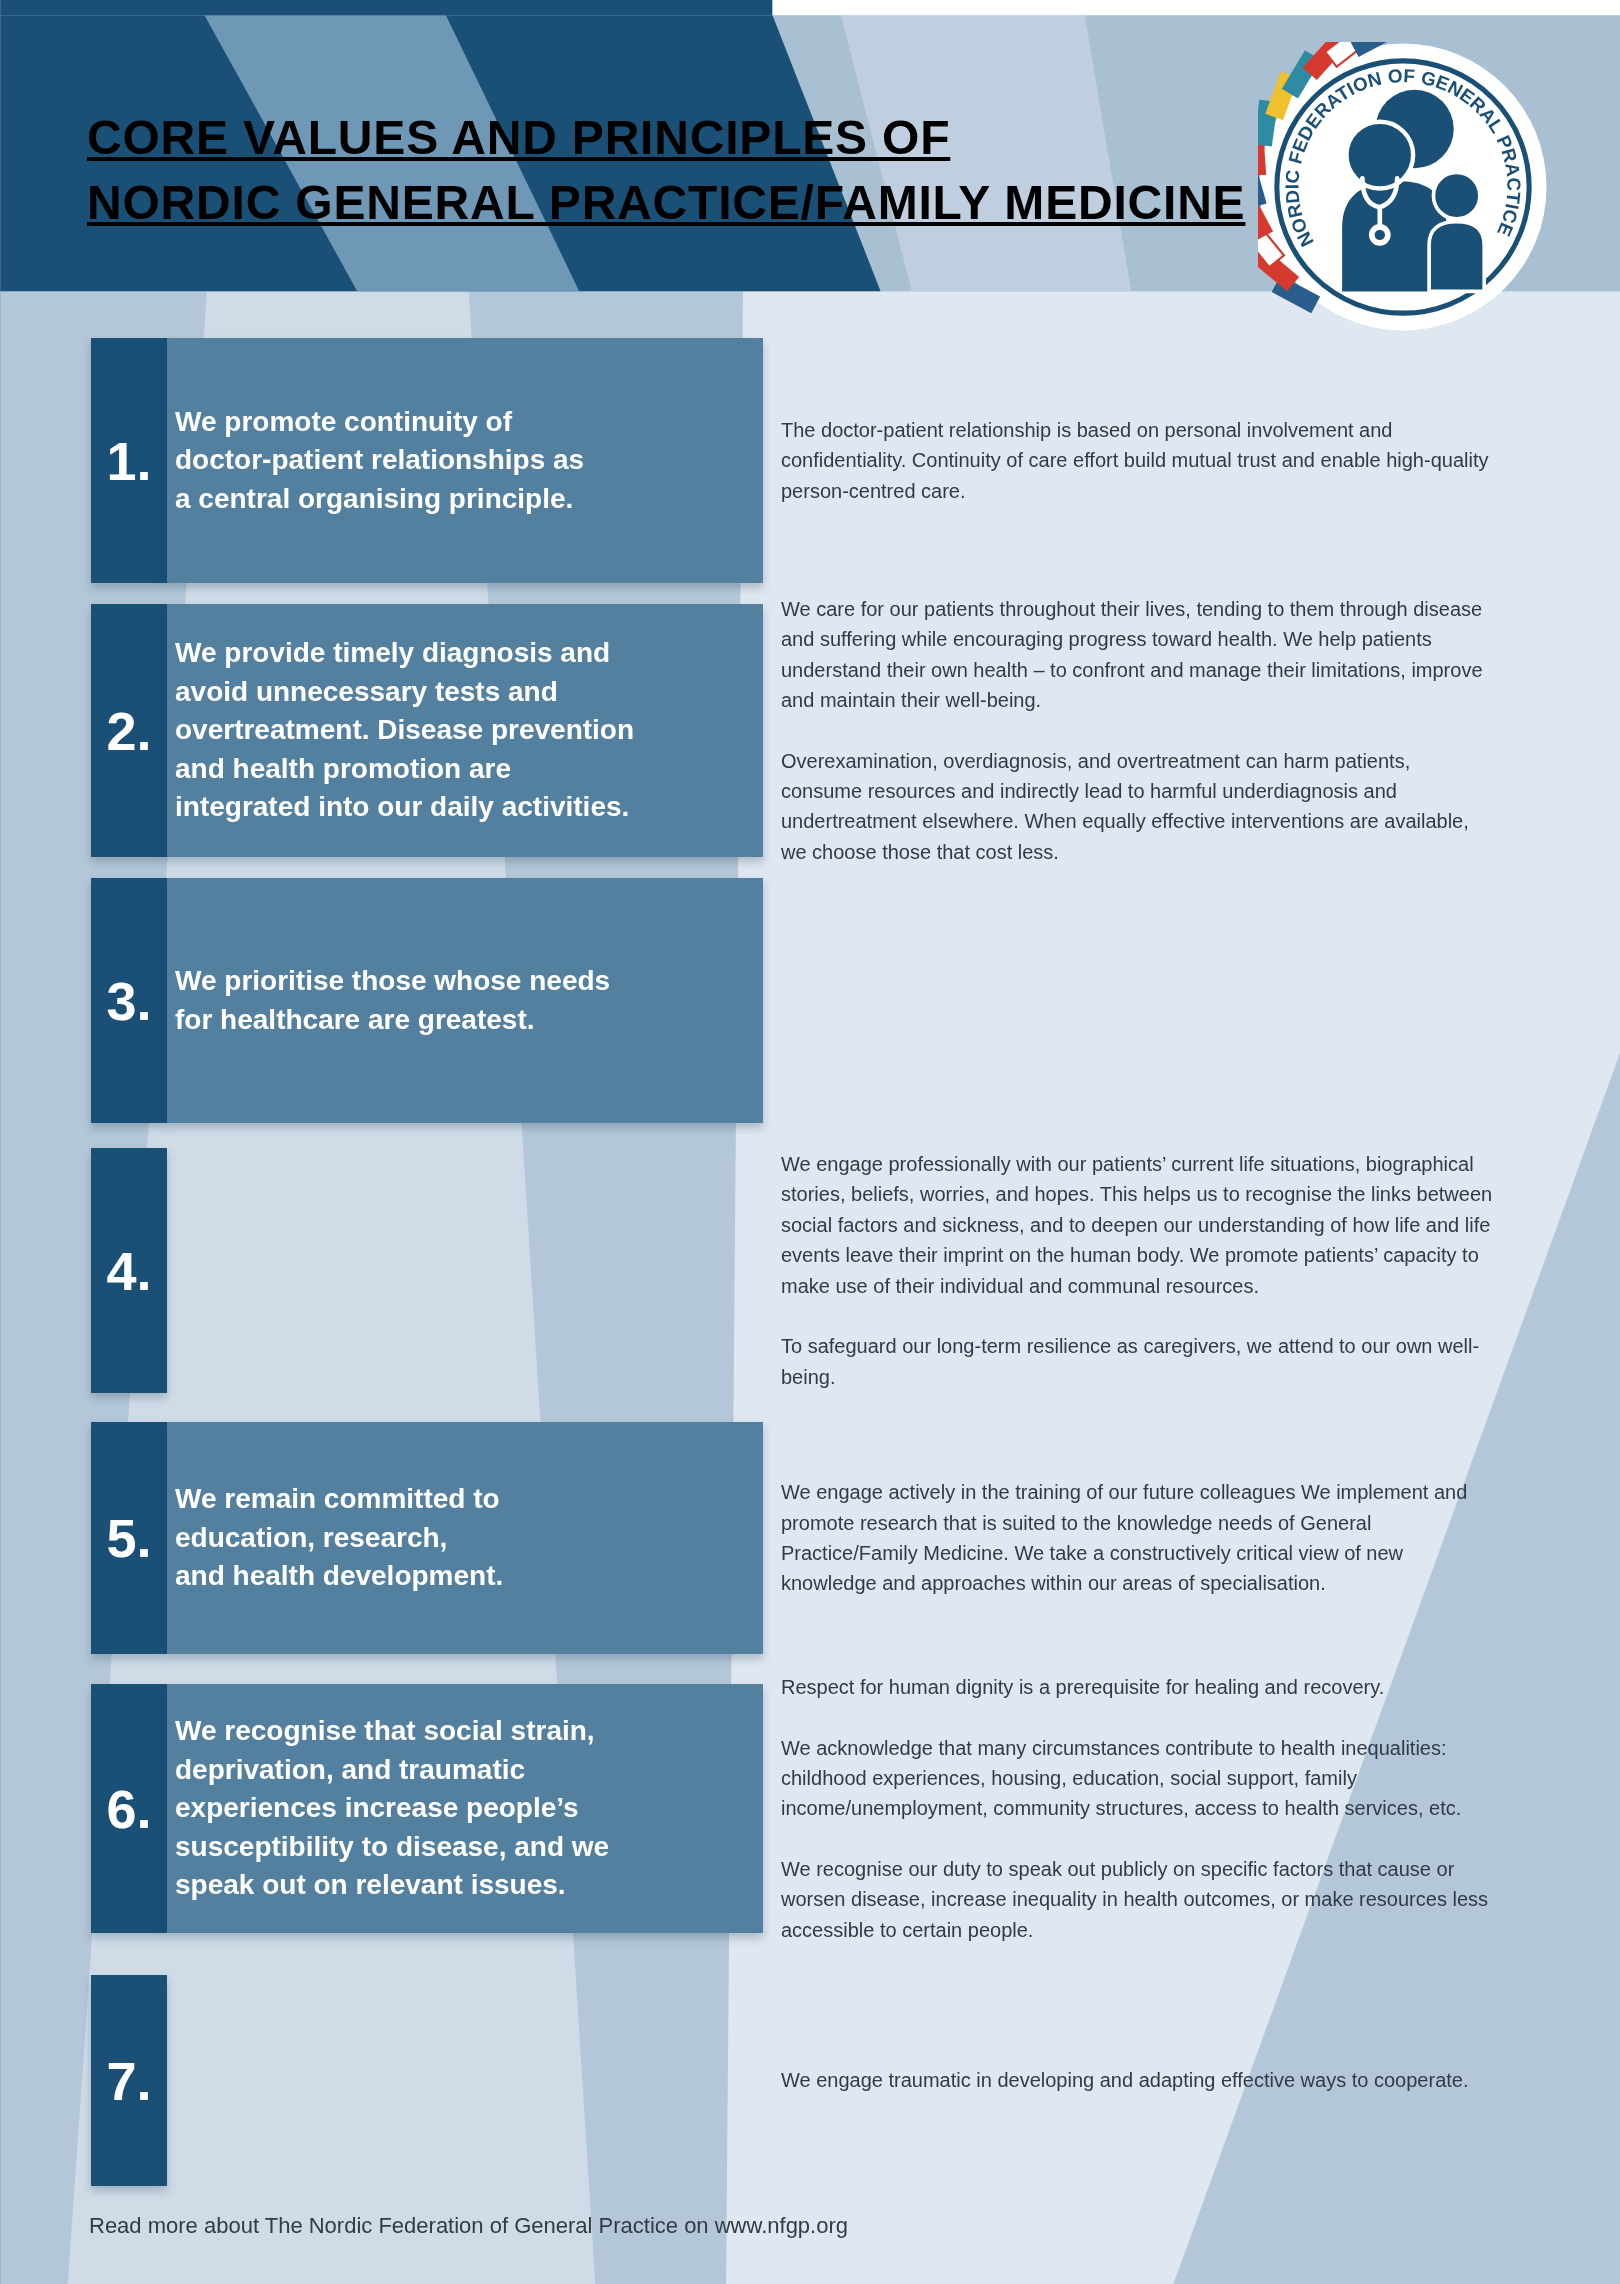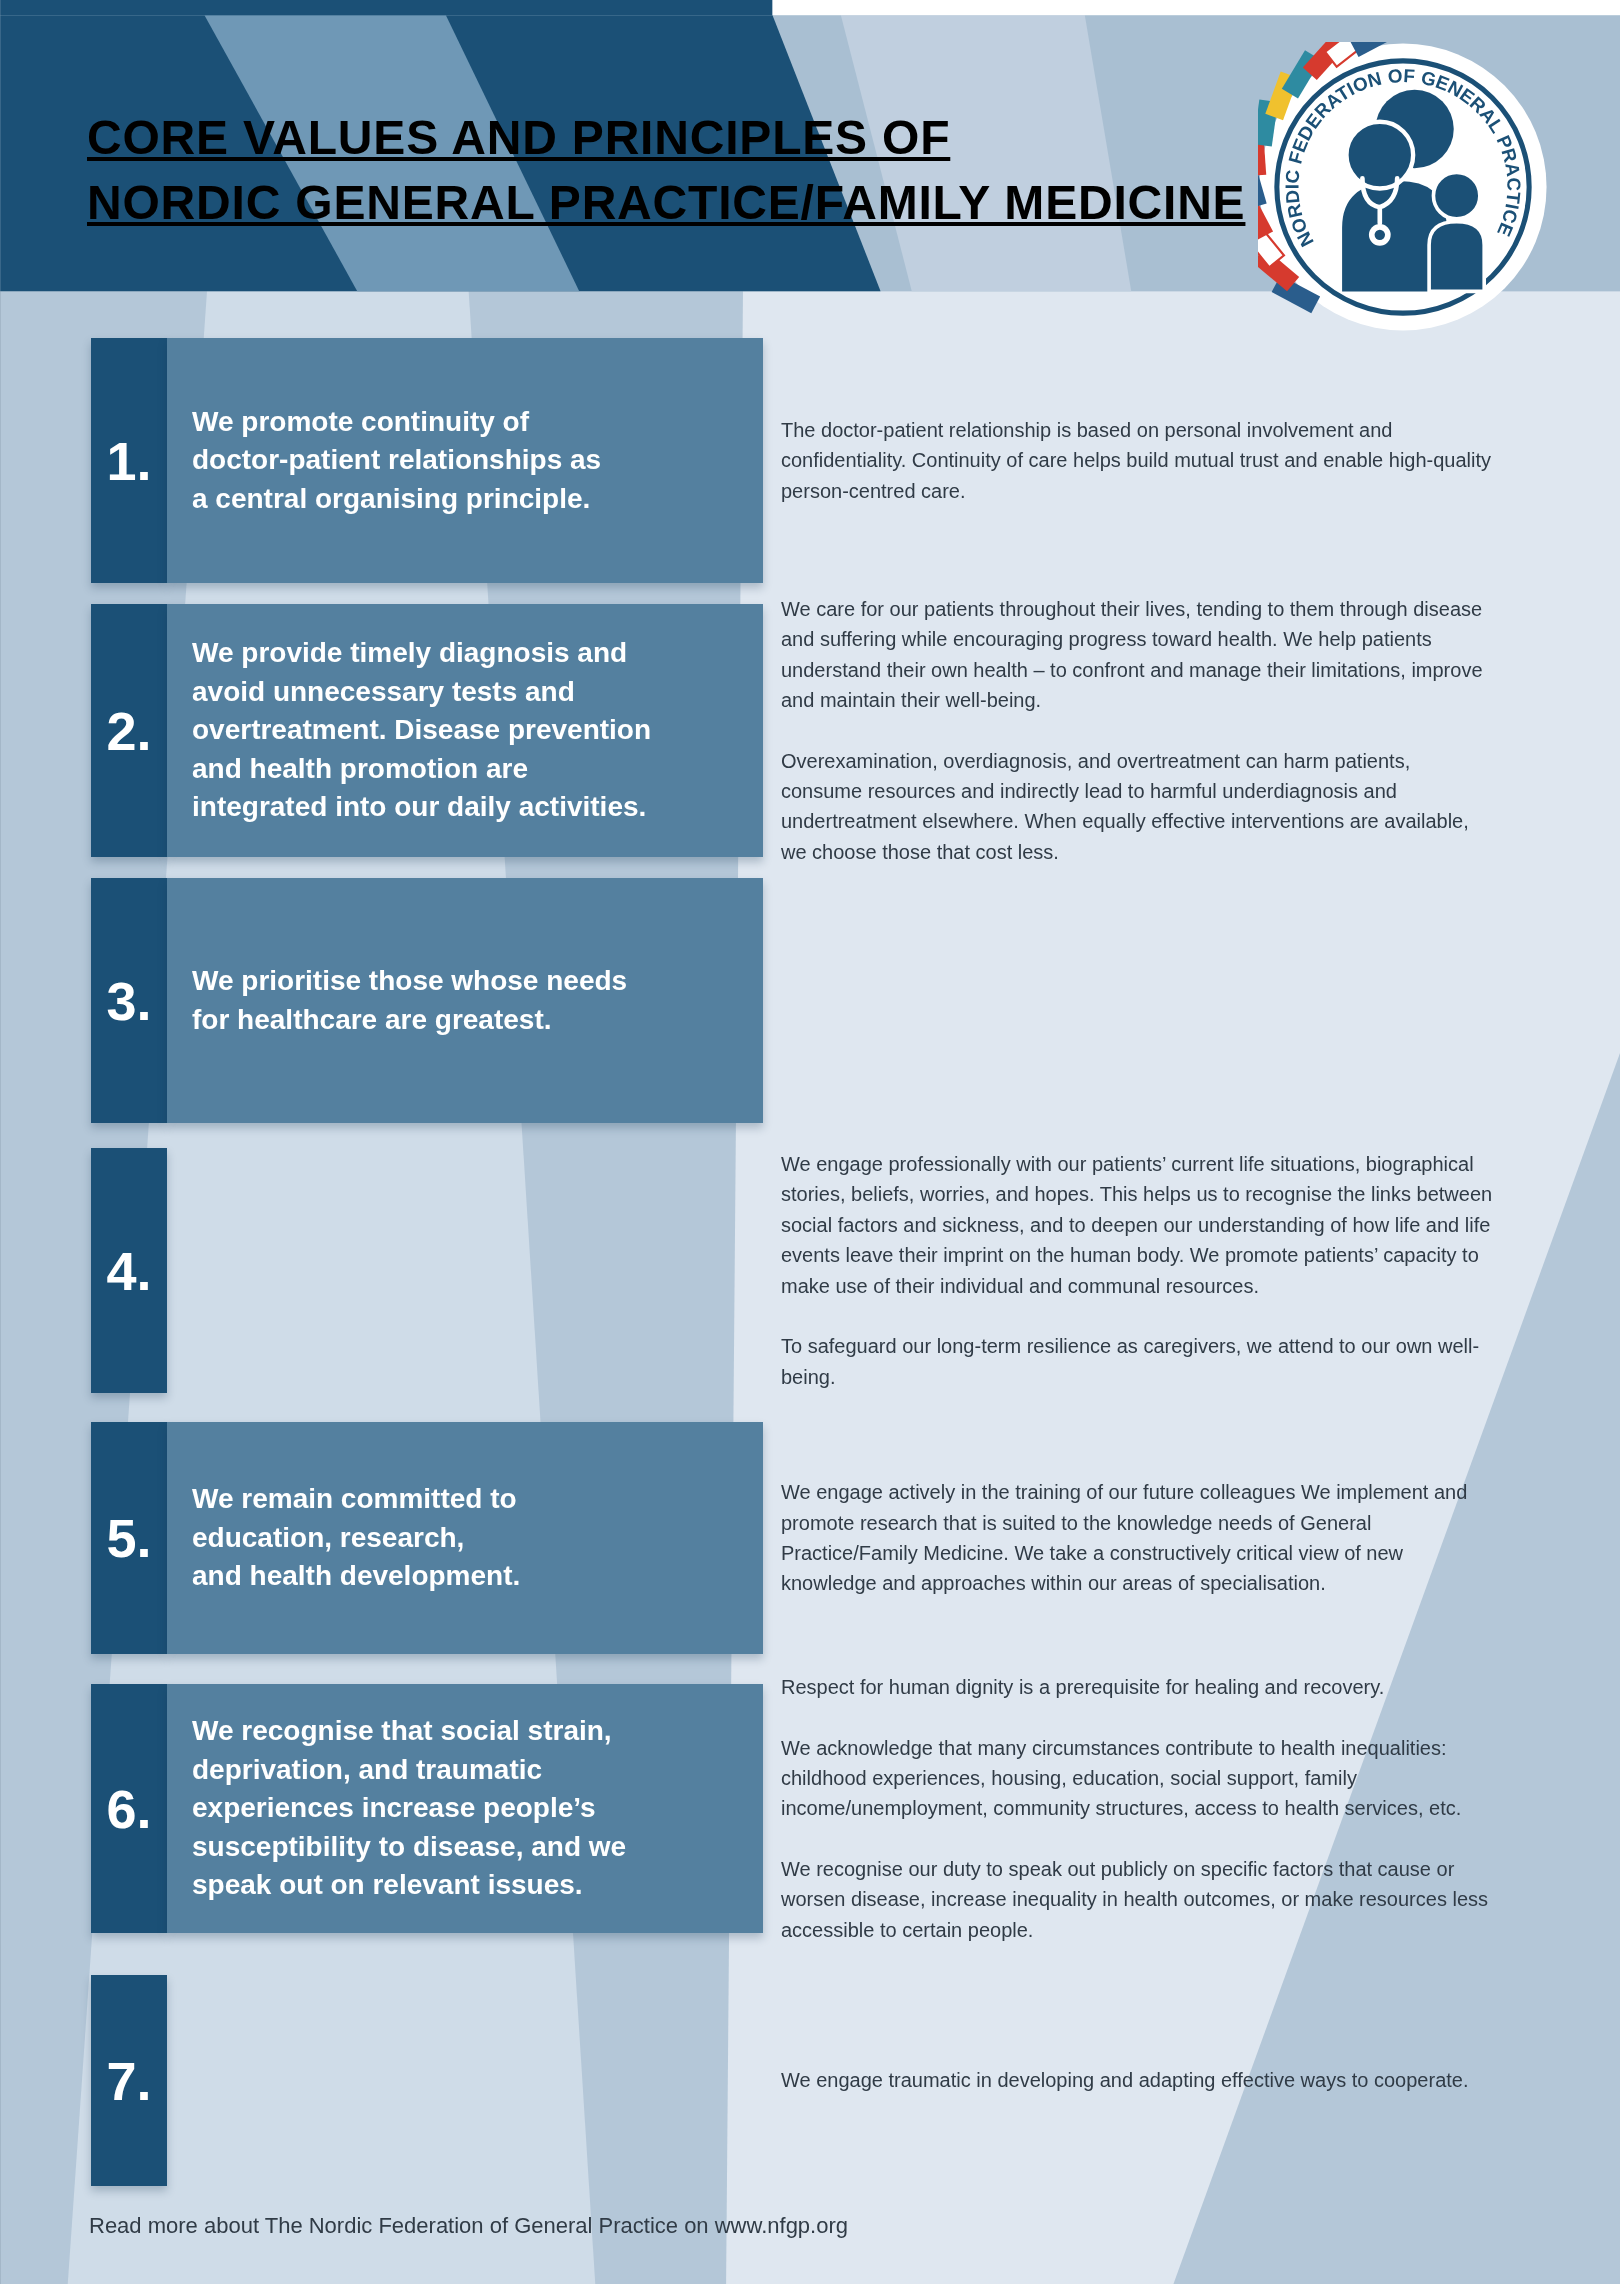--- a/index.html
+++ b/index.html
@@ -33,21 +33,21 @@
     display:flex; align-items:center; justify-content:center;
     box-shadow:0 5px 8.4px rgba(20,50,80,.25);
   }
   .statement {
     position:absolute; left:167px; top:0; bottom:0; width:596px;
     background:#54809f; color:#ffffff;
     display:flex; align-items:center;
     box-shadow:0 5px 8.4px rgba(20,50,80,.25);
   }
   .statement > div {
-    padding:0 32px 0 25px; font-size:28px; font-weight:bold;
+    padding:0 32px 0 8px; font-size:28px; font-weight:bold;
     line-height:1.38; white-space:pre-line;
   }
   .desc {
     position:absolute; left:781px; top:0; bottom:0; width:713px;
     color:#303b46; display:flex; align-items:center;
   }
   .desc > div { font-size:20px; line-height:1.52; white-space:pre-line; }
 
   .footer {
     position:absolute; left:89px; top:2213px;
@@ -116,21 +116,21 @@
   </svg>
 
   <div class="row row1">
     <div class="num">1.</div>
     <div class="statement">
         <div>We promote continuity of
 doctor-patient relationships as
 a central organising principle.</div>
       </div>
     <div class="desc">
-        <div>The doctor-patient relationship is based on personal involvement and confidentiality. Continuity of care helps build mutual trust and enable high-quality person-centred care.</div>
+        <div>The doctor-patient relationship is based on personal involvement and confidentiality. Continuity of care effort build mutual trust and enable high-quality person-centred care.</div>
       </div>
   </div>
 
   <div class="row row2">
     <div class="num">2.</div>
     <div class="statement">
         <div>We provide timely diagnosis and
 avoid unnecessary tests and
 overtreatment. Disease prevention
 and health promotion are

